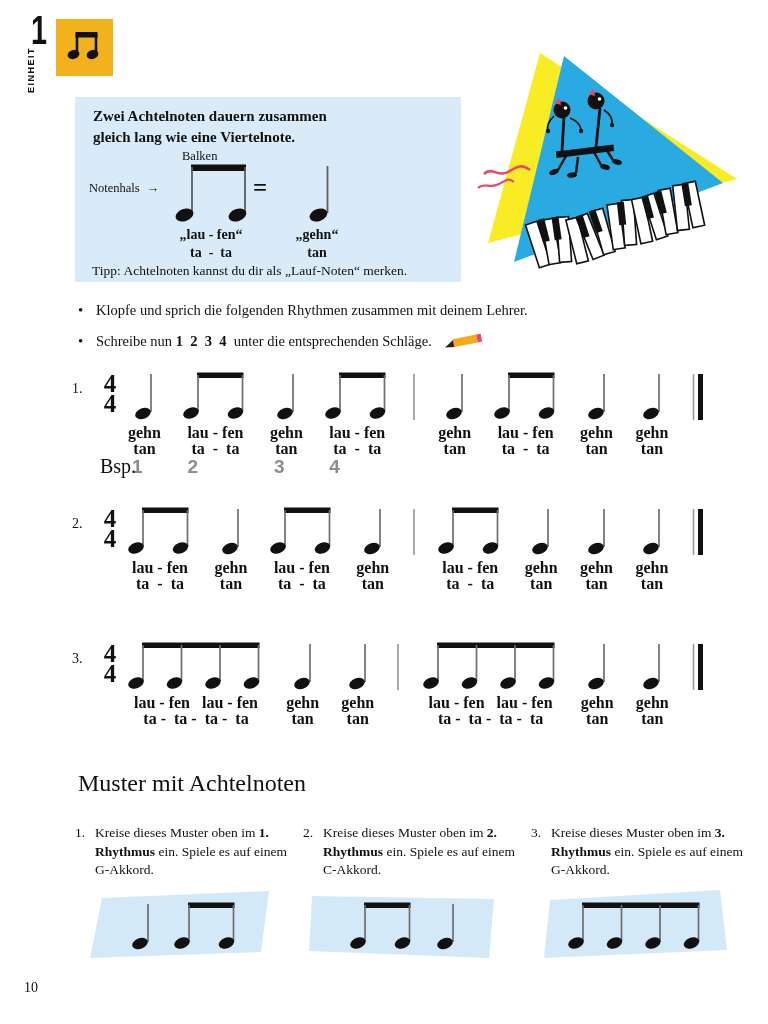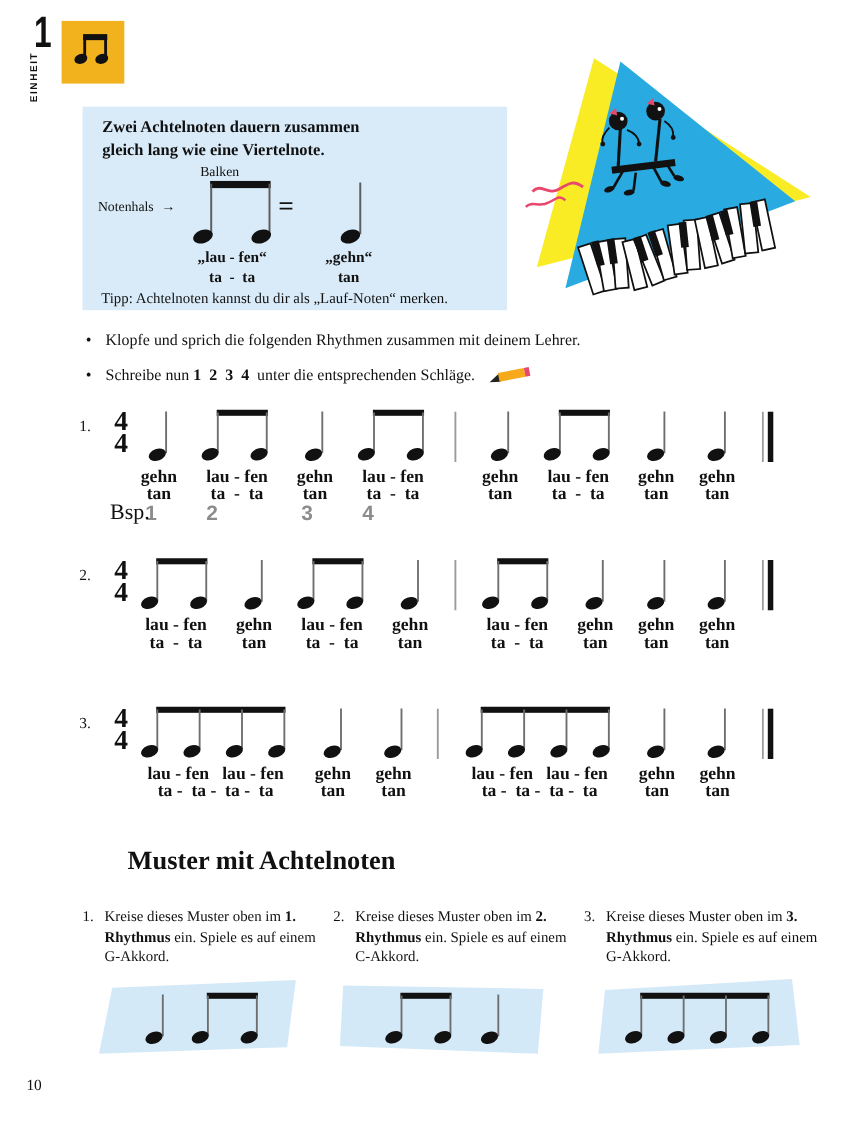--- a/index.html
+++ b/index.html
@@ -40,21 +40,21 @@
   .tsig{width:24px;text-align:center;font-weight:bold;font-size:25px;line-height:20px;padding-top:3px;}
   .groups{flex:1;display:flex;justify-content:space-between;margin-left:6px;}
   .group{display:flex;flex-direction:column;align-items:center;}
   .glyr,.gsyl{font-weight:bold;font-size:16px;line-height:15.5px;white-space:pre;text-align:right;}
   .gnum{font-family:"Liberation Sans",sans-serif;font-weight:bold;font-size:19px;color:#8c8c8c;
     line-height:21px;align-self:flex-start;padding-left:4px;}
   .barg{padding-top:3px;}
   .bsp{position:absolute;left:28px;top:84px;font-size:20px;}
 
   
-  .muster-heading{position:absolute;left:78px;top:770px;font-size:24px;font-weight:bold;margin-left:38px;}
+  .muster-heading{position:absolute;left:78px;top:770px;font-size:24px;font-weight:normal;}
   .instr{position:absolute;top:824px;display:flex;font-size:13.5px;line-height:18.5px;}
   .instr .inum{width:20px;flex:none;}
   .instr .itxt{flex:1;}
   .i1{left:75px;width:222px;} .i2{left:303px;width:222px;} .i3{left:531px;width:228px;}
   .ibold{font-weight:bold;}
   .pattern-box{position:absolute;top:886px;width:190px;height:80px;}
   .p1{left:88px;} .p2{left:308px;} .p3{left:540px;}
 
   .page-number{position:absolute;left:24px;top:980px;font-size:14px;}
 

